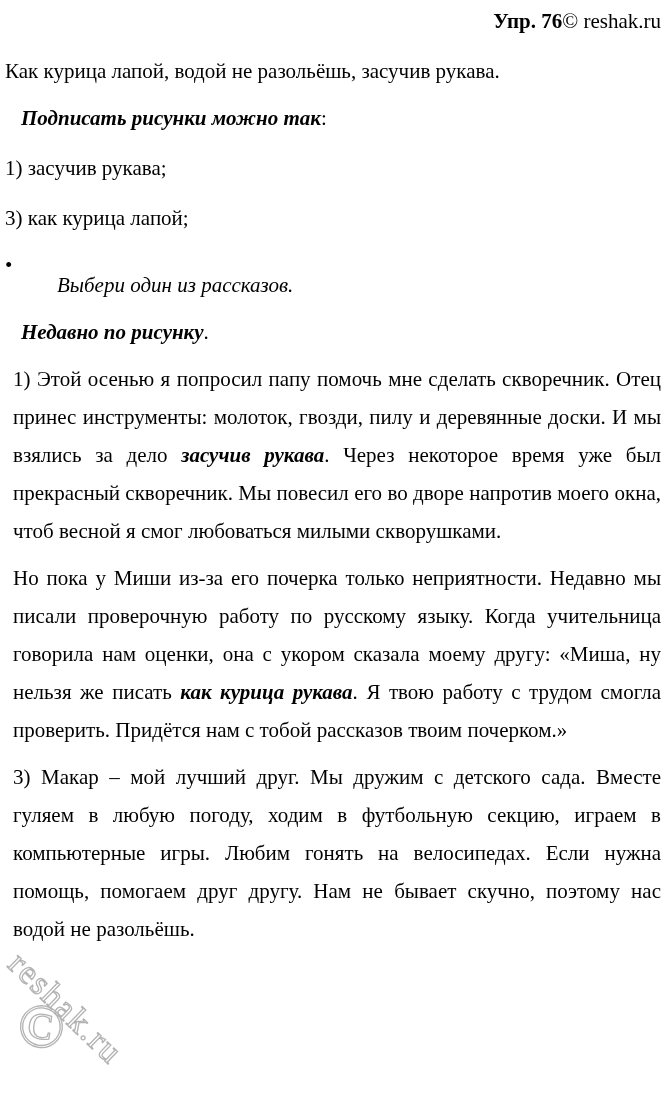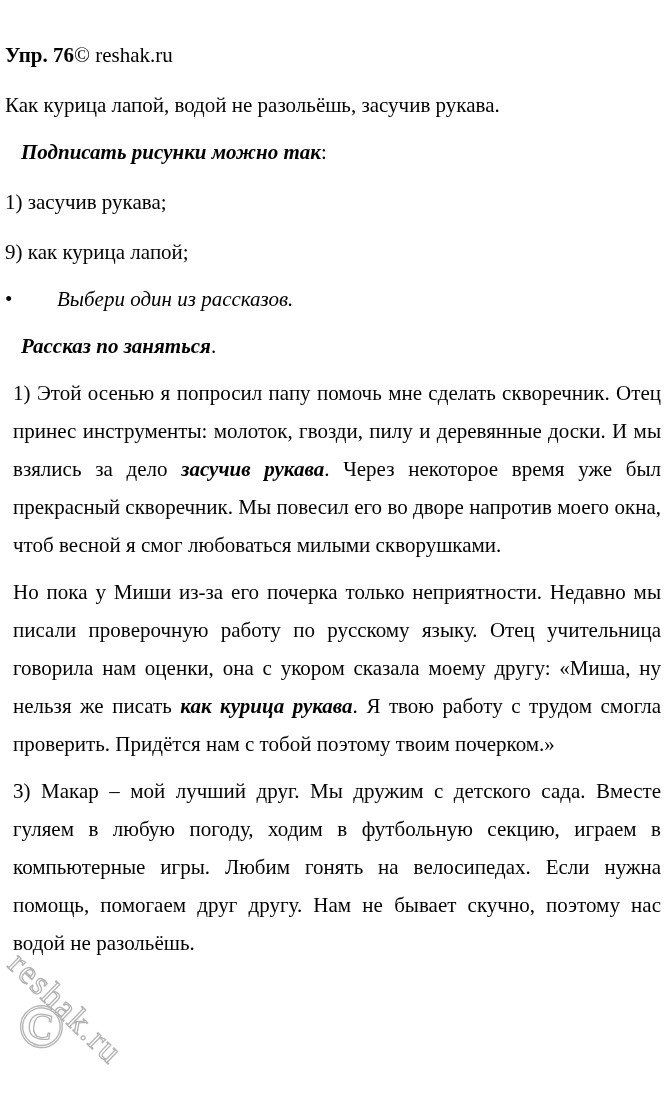--- a/index.html
+++ b/index.html
@@ -17,36 +17,35 @@
     line-height: 38px;
     color: #000000;
   }
   .page {
     position: relative;
     z-index: 1;
     padding: 2px 6px 0 5px;
   }
   .header-row {
     display: flex;
-    justify-content: flex-start;
+    justify-content: flex-end;
     align-items: baseline;
     margin-bottom: 9px;
-    margin-top: 34px;
   }
   .exercise { font-weight: bold; }
   .block { margin: 12px 0 9px 0; }
   .para { text-align: justify; margin: 0 0 9px 8px; }
   .bi { font-weight: bold; font-style: italic; }
   .heading-line { margin: 0 0 9px 16px; }
   .bullet-row {
     display: flex;
     margin: 0 0 9px 0;
   }
   .bullet-marker { width: 52px; flex: 0 0 52px; }
-  .bullet-text { font-style: italic; }
+  .bullet-text { font-style: italic; margin-top: 20px; }
   
   .watermark-layer {
     position: absolute;
     left: 0; top: 0;
     width: 667px; height: 1108px;
     z-index: 0;
     pointer-events: none;
   }
   .wm-text {
     position: absolute;
@@ -86,26 +85,26 @@
   <div class="header-row">
     <span class="exercise">Упр. 76</span>
     <span class="credit">© reshak.ru</span>
   </div>
 
   <div class="block">Как курица лапой, водой не разольёшь, засучив рукава.</div>
 
   <div class="heading-line"><span class="bi">Подписать рисунки можно так</span><span>:</span></div>
 
   <div class="block">1) засучив рукава;</div>
-  <div class="block">9) как курица лапой;</div>
+  <div class="block">3) как курица лапой;</div>
 
   <div class="bullet-row">
     <span class="bullet-marker">•</span>
     <span class="bullet-text">Выбери один из рассказов.</span>
   </div>
 
-  <div class="heading-line"><span class="bi">Рассказ по заняться</span><span>.</span></div>
+  <div class="heading-line"><span class="bi">Недавно по рисунку</span><span>.</span></div>
 
   <div class="para"><span>1) Этой осенью я попросил папу помочь мне сделать скворечник. Отец принес инструменты: молоток, гвозди, пилу и деревянные доски. И мы взялись за дело </span><span class="bi">засучив рукава</span><span>. Через некоторое время уже был прекрасный скворечник. Мы повесил его во дворе напротив моего окна, чтоб весной я смог любоваться милыми скворушками.</span></div>
-  <div class="para"><span>Но пока у Миши из-за его почерка только неприятности. Недавно мы писали проверочную работу по русскому языку. Отец учительница говорила нам оценки, она с укором сказала моему другу: «Миша, ну нельзя же писать </span><span class="bi">как курица рукава</span><span>. Я твою работу с трудом смогла проверить. Придётся нам с тобой поэтому твоим почерком.»</span></div>
+  <div class="para"><span>Но пока у Миши из-за его почерка только неприятности. Недавно мы писали проверочную работу по русскому языку. Когда учительница говорила нам оценки, она с укором сказала моему другу: «Миша, ну нельзя же писать </span><span class="bi">как курица рукава</span><span>. Я твою работу с трудом смогла проверить. Придётся нам с тобой рассказов твоим почерком.»</span></div>
   <div class="para"><span>3) Макар – мой лучший друг. Мы дружим с детского сада. Вместе гуляем в любую погоду, ходим в футбольную секцию, играем в компьютерные игры. Любим гонять на велосипедах. Если нужна помощь, помогаем друг другу. Нам не бывает скучно, поэтому нас водой не разольёшь.</span></div>
 
 </div>
 
 </body></html>

